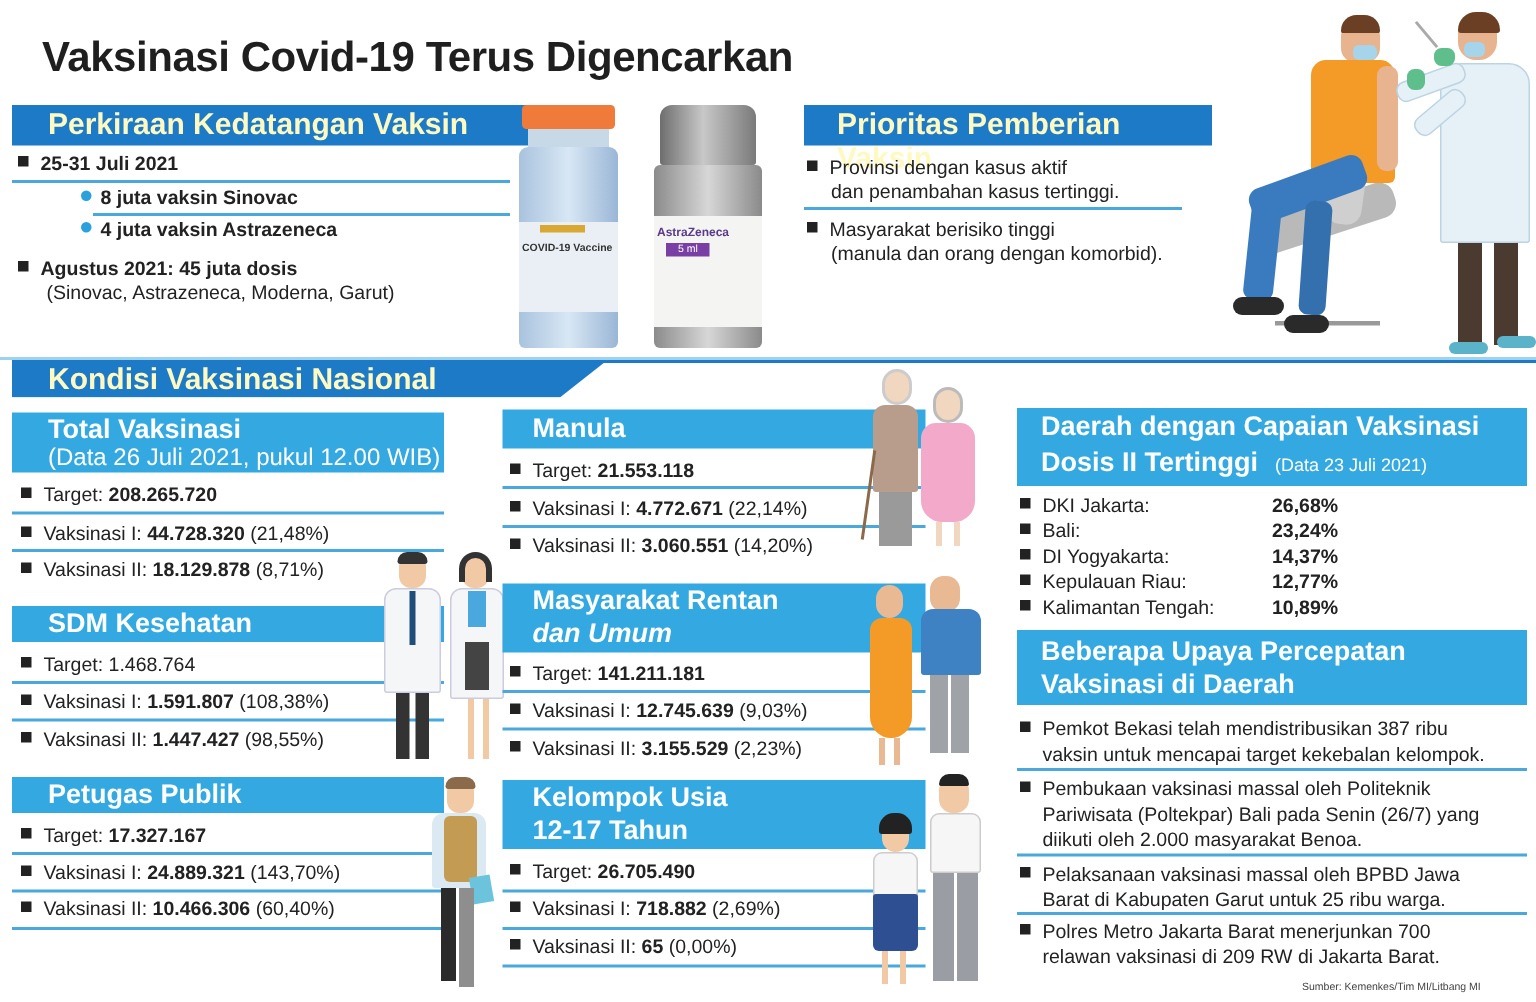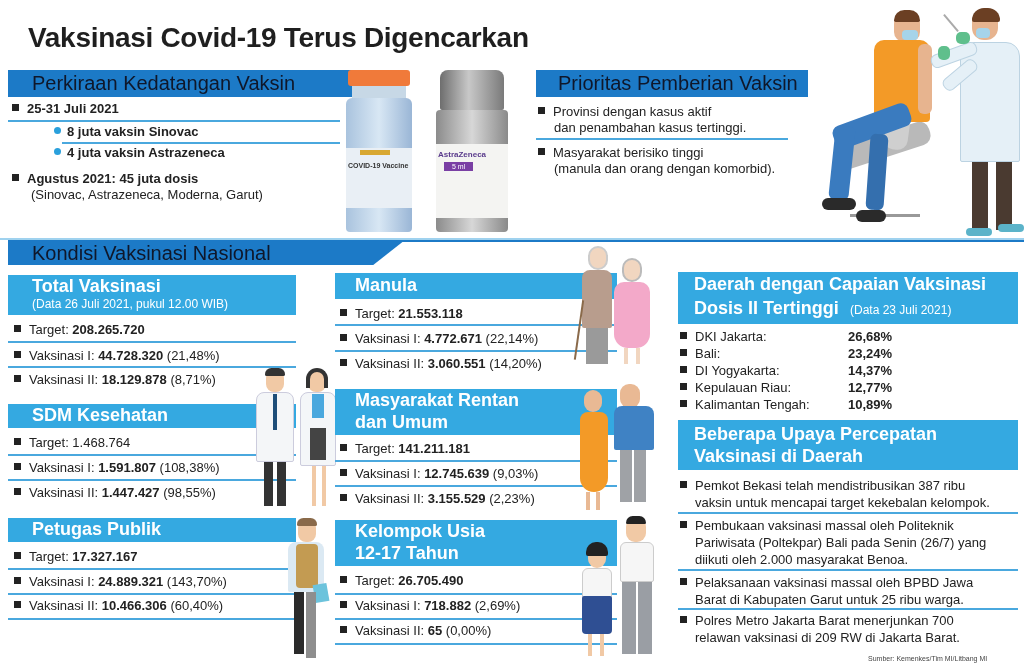--- a/index.html
+++ b/index.html
@@ -1,21 +1,21 @@
 <!DOCTYPE html>
 <html><head>
   <meta charset="utf-8">
   <style>
     * { box-sizing: border-box; margin: 0; padding: 0; }
     html, body { width: 1024px; height: 668px; background: #ffffff; overflow: hidden; }
     body { position: relative; font-family: "Liberation Sans", sans-serif; color: #222; }
 
     .title { position: absolute; left: 28px; top: 22px; font-size: 28px; font-weight: bold; color: #1f1f1f; letter-spacing: -0.3px; }
 
-    .hdr-dark { position: absolute; background: #1c7ac7; color: #0f172a; font-weight: normal; text-align: center; }
+    .hdr-dark { position: absolute; background: #1c7ac7; color: #fef9c3; font-weight: bold; }
     .hdr-light { position: absolute; background: #34a9e1; color: #fff; font-weight: bold; }
 
     .line { position: absolute; height: 1.5px; background: #4aa8de; }
     .bullet-sq { display: inline-block; width: 7px; height: 7px; background: #222; margin-right: 8px; vertical-align: middle; position: relative; top: -2px; }
     .bullet-dot { display: inline-block; width: 7px; height: 7px; border-radius: 50%; background: #2aa0dc; margin-right: 6px; vertical-align: middle; position: relative; top: -2px; }
 
     .row { position: absolute; font-size: 13px; color: #222; white-space: nowrap; }
     .row b { font-weight: bold; }
 
     .txt { position: absolute; font-size: 13px; color: #222; line-height: 17px; }
@@ -111,21 +111,21 @@
 
 <div class="line" style="left:0; top:238px; width:1024px; height:2px; background:#9fd2ef;"></div>
 
 <div class="hdr-dark" style="left:8px; top:240px; width:397px; height:25px; clip-path:polygon(0 0,100% 0,92% 100%,0 100%);">
   <span style="position:absolute; left:24px; top:2px; font-size:20px;">Kondisi Vaksinasi Nasional</span>
 </div>
 <div class="line" style="left:400px; top:240px; width:624px; height:2px; background:#1c7ac7;"></div>
 
 <div class="hdr-light" style="left:8px; top:275px; width:288px; height:40px;">
   <span style="position:absolute; left:24px; top:1px; font-size:18px;">Total Vaksinasi</span>
-  <span style="position:absolute; left:24px; top:22px; font-size:12px; font-weight:normal;">(Data 26 Juli 2021, pukul 12.00 WIB)</span>
+  <span style="position:absolute; left:24px; top:22px; font-size:16px; font-weight:normal;">(Data 26 Juli 2021, pukul 12.00 WIB)</span>
 </div>
 <div class="row" style="left:14px; top:322px;">
   <span class="bullet-sq"></span><span>Target: </span><b>208.265.720</b>
 </div>
 <div class="line" style="left:8px; top:341px; width:288px;"></div>
 <div class="row" style="left:14px; top:348px;">
   <span class="bullet-sq"></span><span>Vaksinasi I: </span><b>44.728.320</b><span> (21,48%)</span>
 </div>
 <div class="line" style="left:8px; top:366px; width:288px;"></div>
 <div class="row" style="left:14px; top:372px;">
@@ -210,21 +210,21 @@
   <div style="position:absolute; left:12px; top:84px; width:22px; height:36px; background:#9a9a9a;"></div>
   <div style="position:absolute; left:4px; top:56px; width:2px; height:60px; background:#8a6a4a; transform:rotate(8deg);"></div>
   <div style="position:absolute; left:48px; top:14px; width:20px; height:24px; background:#f1d6c0; border-radius:10px; border:2px solid #bbb;"></div>
   <div style="position:absolute; left:40px; top:38px; width:36px; height:66px; background:#f3a9c9; border-radius:10px 10px 14px 14px;"></div>
   <div style="position:absolute; left:50px; top:104px; width:4px; height:16px; background:#f1d6c0;"></div>
   <div style="position:absolute; left:62px; top:104px; width:4px; height:16px; background:#f1d6c0;"></div>
 </div>
 
 <div class="hdr-light" style="left:335px; top:389px; width:282px; height:46px;">
   <span style="position:absolute; left:20px; top:1px; font-size:18px;">Masyarakat Rentan</span>
-  <span style="position:absolute; left:20px; top:23px; font-size:18px;">dan Umum</span>
+  <span style="position:absolute; left:20px; top:23px; font-size:18px;font-style:italic;">dan Umum</span>
 </div>
 <div class="row" style="left:340px; top:441px;">
   <span class="bullet-sq"></span><span>Target: </span><b>141.211.181</b>
 </div>
 <div class="line" style="left:335px; top:460px; width:282px;"></div>
 <div class="row" style="left:340px; top:466px;">
   <span class="bullet-sq"></span><span>Vaksinasi I: </span><b>12.745.639</b><span> (9,03%)</span>
 </div>
 <div class="line" style="left:335px; top:485px; width:282px;"></div>
 <div class="row" style="left:340px; top:491px;">

